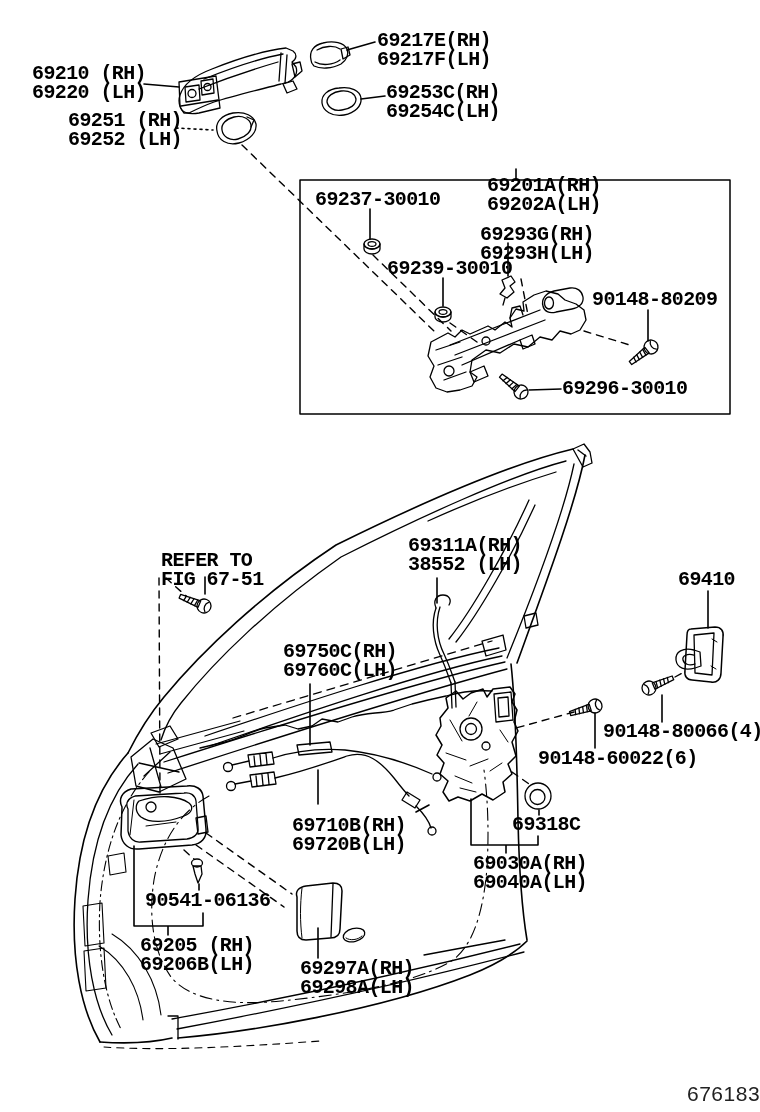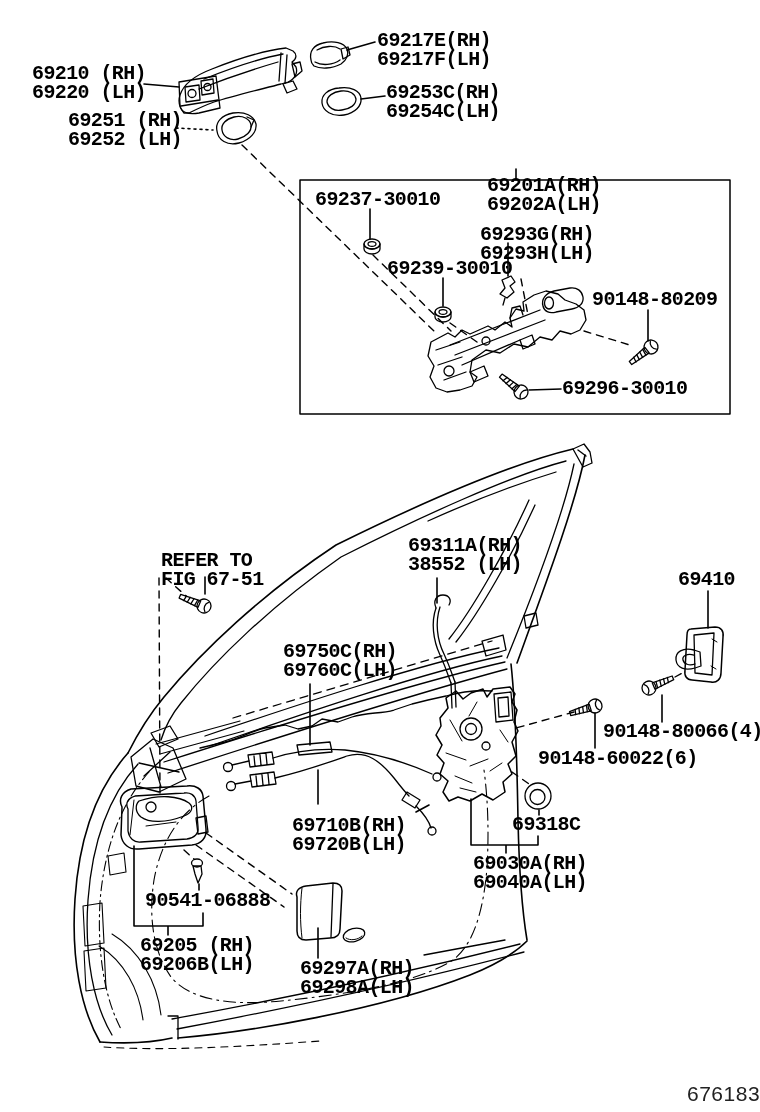--- a/index.html
+++ b/index.html
@@ -281,21 +281,21 @@
       <div class="part-label" style="left: 678px; top: 570px;">69410</div>
       <div class="part-label" style="left: 283px; top: 642px;">69750C(RH)
 69760C(LH)</div>
       <div class="part-label" style="left: 603px; top: 722px;">90148-80066(4)</div>
       <div class="part-label" style="left: 538px; top: 749px;">90148-60022(6)</div>
       <div class="part-label" style="left: 292px; top: 804px; margin-top: 12px;">69710B(RH)
 69720B(LH)</div>
       <div class="part-label" style="left: 512px; top: 815px;">69318C</div>
       <div class="part-label" style="left: 473px; top: 854px; text-align: center;">69030A(RH)
 69040A(LH)</div>
-      <div class="part-label" style="left: 145px; top: 891px;">90541-06888</div>
+      <div class="part-label" style="left: 145px; top: 891px;">90541-06136</div>
       <div class="part-label" style="left: 140px; top: 936px;">69205 (RH)
 69206B(LH)</div>
       <div class="part-label" style="left: 300px; top: 959px;">69297A(RH)
 69298A(LH)</div>
     </div>
 
   <div class="diagram-code" style="left:687px;top:1082px;">676183C</div>
 </div>
 
 </body></html>

